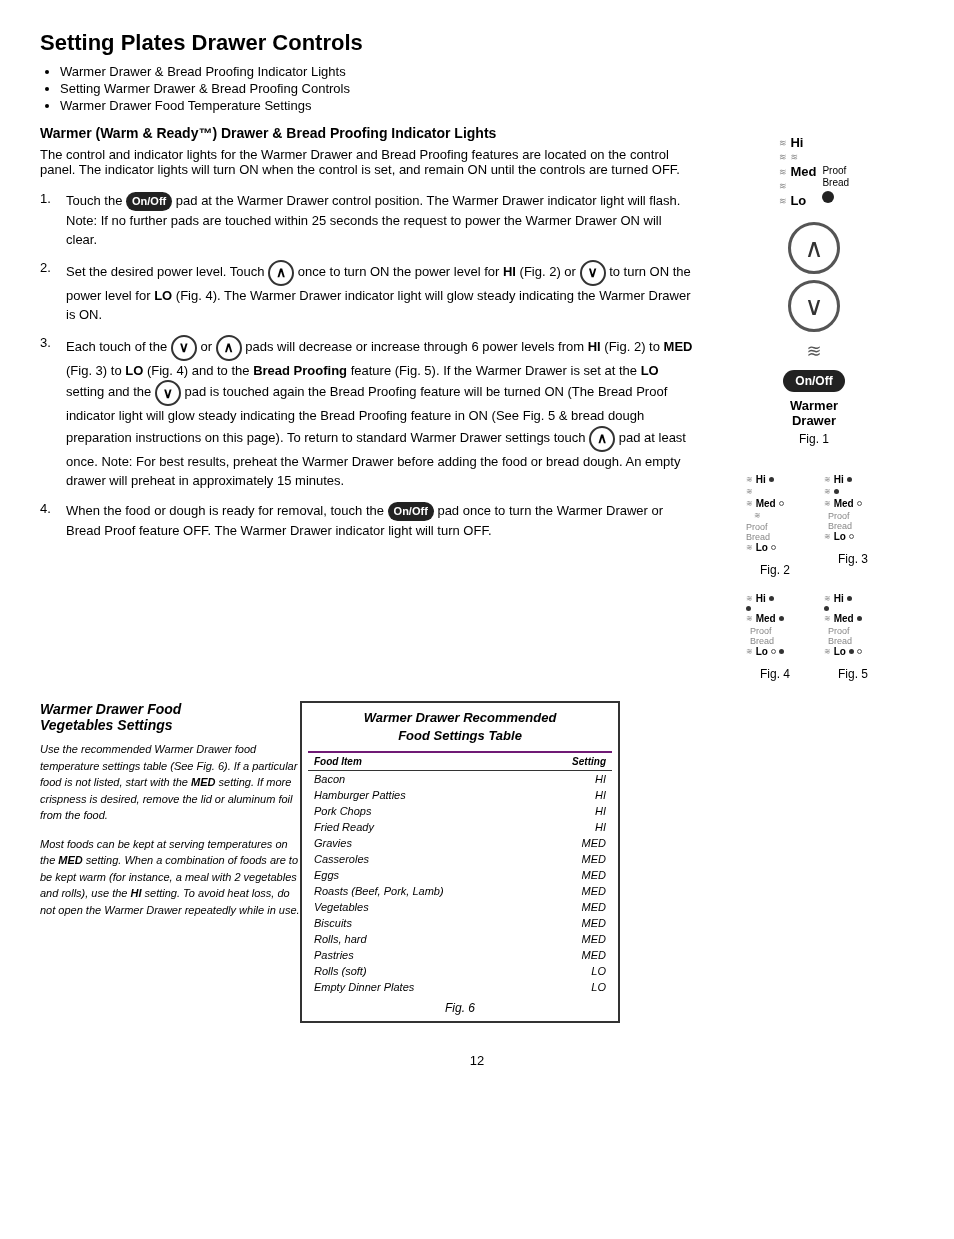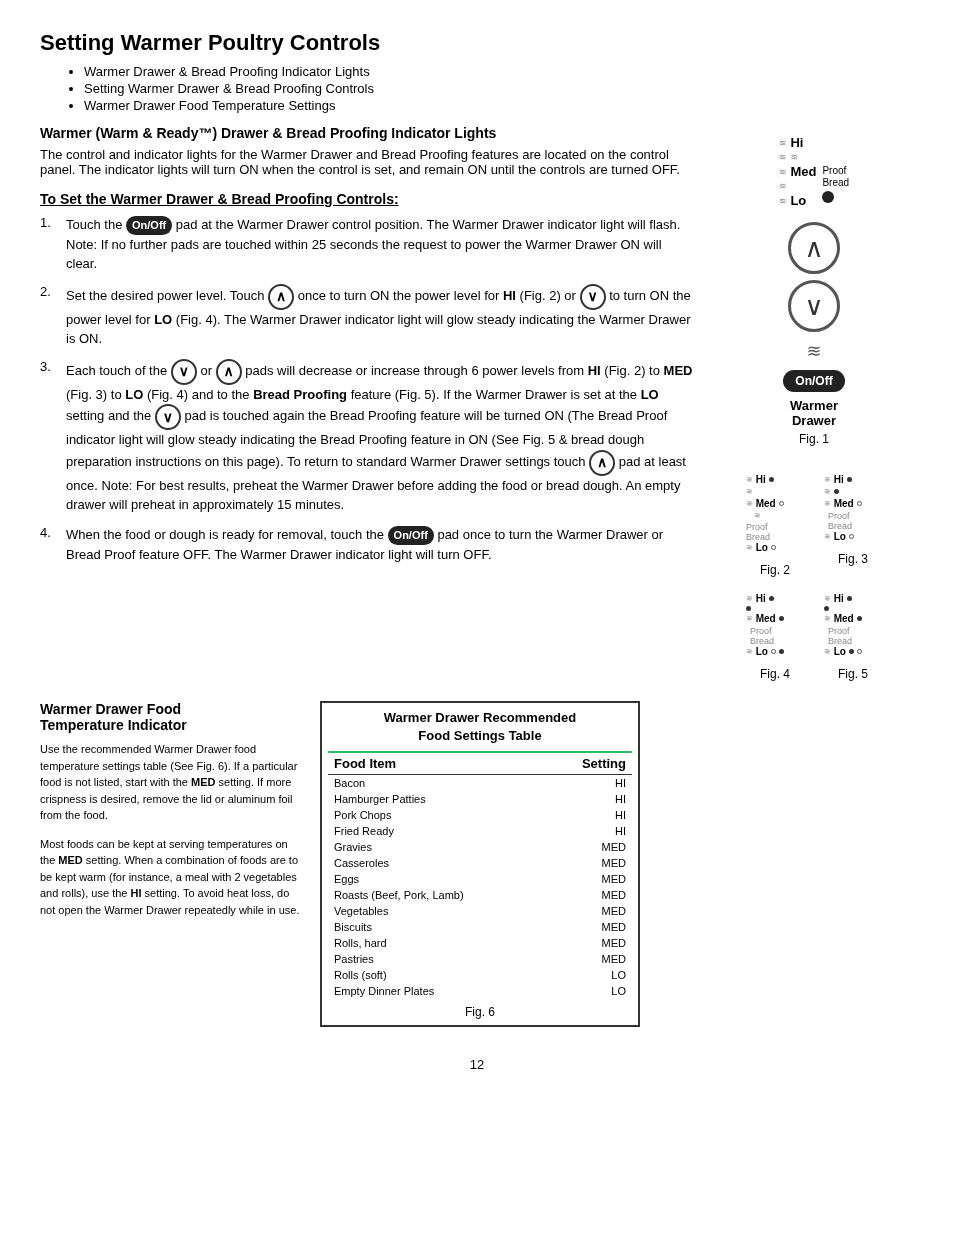--- a/index.html
+++ b/index.html
@@ -18,21 +18,20 @@
       margin-bottom: 8px;
     }
     .bullet-list {
       margin-left: 20px;
       margin-bottom: 12px;
     }
     .bullet-list li {
       list-style: disc;
       margin-bottom: 2px;
       font-size: 13px;
-      margin-left: 24px;
     }
     .section-title {
       font-size: 14px;
       font-weight: bold;
       margin-bottom: 6px;
     }
     .intro-text {
       font-size: 13px;
       margin-bottom: 14px;
     }
@@ -94,22 +93,22 @@
       height: 26px;
       border: 2px solid #333;
       border-radius: 50%;
       font-size: 14px;
       vertical-align: middle;
       font-weight: bold;
     }
     
     .bottom-section {
       display: flex;
-      gap: 20px;
       margin-top: 20px;
+      font-style: italic;
     }
     .bottom-left {
       width: 260px;
       flex-shrink: 0;
     }
     .bottom-center {
       flex: 1;
       max-width: 320px;
     }
     .bottom-right {
@@ -126,25 +125,25 @@
       font-weight: bold;
       font-size: 13px;
       margin-bottom: 6px;
       line-height: 1.4;
     }
     table.food-table {
       width: 100%;
       border-collapse: collapse;
     }
     table.food-table th {
-      border-top: 2px solid #22c55e;
+      border-top: 2px solid #701a75;
       border-bottom: 1px solid #333;
       padding: 3px 6px;
       font-weight: bold;
-      font-size: 13px;
+      font-size: 10px;
       text-align: left;
     }
     table.food-table th.setting-col {
       text-align: right;
     }
     table.food-table td {
       padding: 2px 6px;
       font-size: 11px;
     }
     table.food-table td.setting-val {
@@ -250,35 +249,34 @@
       line-height: 1.5;
       margin-bottom: 12px;
     }
     .bold-inline { font-weight: bold; }
   </style>
 </head>
 <body>
 
 <div>
 
-  <h1>Setting Warmer Poultry Controls</h1>
+  <h1>Setting Plates Drawer Controls</h1>
 
   <ul class="bullet-list">
     <li>Warmer Drawer &amp; Bread Proofing Indicator Lights</li>
     <li>Setting Warmer Drawer &amp; Bread Proofing Controls</li>
     <li>Warmer Drawer Food Temperature Settings</li>
   </ul>
 
   <div class="main-layout">
     <div class="left-content">
 
       <div class="section-title">Warmer (Warm &amp; Ready™) Drawer &amp; Bread Proofing Indicator Lights</div>
       <p class="intro-text">The control and indicator lights for the Warmer Drawer and Bread Proofing features are located on the control panel. The indicator lights will turn ON when the control is set, and remain ON until the controls are turned OFF.</p>
 
-      <div class="subsection-title">To Set the Warmer Drawer &amp; Bread Proofing Controls:</div>
 
       <div class="step-list">
 
         <div class="step-item">
           <span class="step-number">1.</span>
           <span class="step-text">
             Touch the <span class="on-off-badge">On/Off</span> pad at the Warmer Drawer control position. The Warmer Drawer indicator light will flash. Note: If no further pads are touched within 25 seconds the request to power the Warmer Drawer ON will clear.
           </span>
         </div>
 
@@ -476,21 +474,21 @@
       </div>
 
     </div>
   </div>
 
   <div class="bottom-section">
 
     <div class="bottom-left">
       <div class="warmer-food-heading">
         <span>Warmer Drawer Food</span><br>
-        <span>Temperature Indicator</span>
+        <span>Vegetables Settings</span>
       </div>
       <p class="bottom-text">
         Use the recommended Warmer Drawer food temperature settings table (See Fig. 6). If a particular food is not listed, start with the <span class="bold-inline">MED</span> setting. If more crispness is desired, remove the lid or aluminum foil from the food.
       </p>
       <p class="bottom-text">
         Most foods can be kept at serving temperatures on the <span class="bold-inline">MED</span> setting. When a combination of foods are to be kept warm (for instance, a meal with 2 vegetables and rolls), use the <span class="bold-inline">HI</span> setting. To avoid heat loss, do not open the Warmer Drawer repeatedly while in use.
       </p>
     </div>
 
     <div class="bottom-center">

